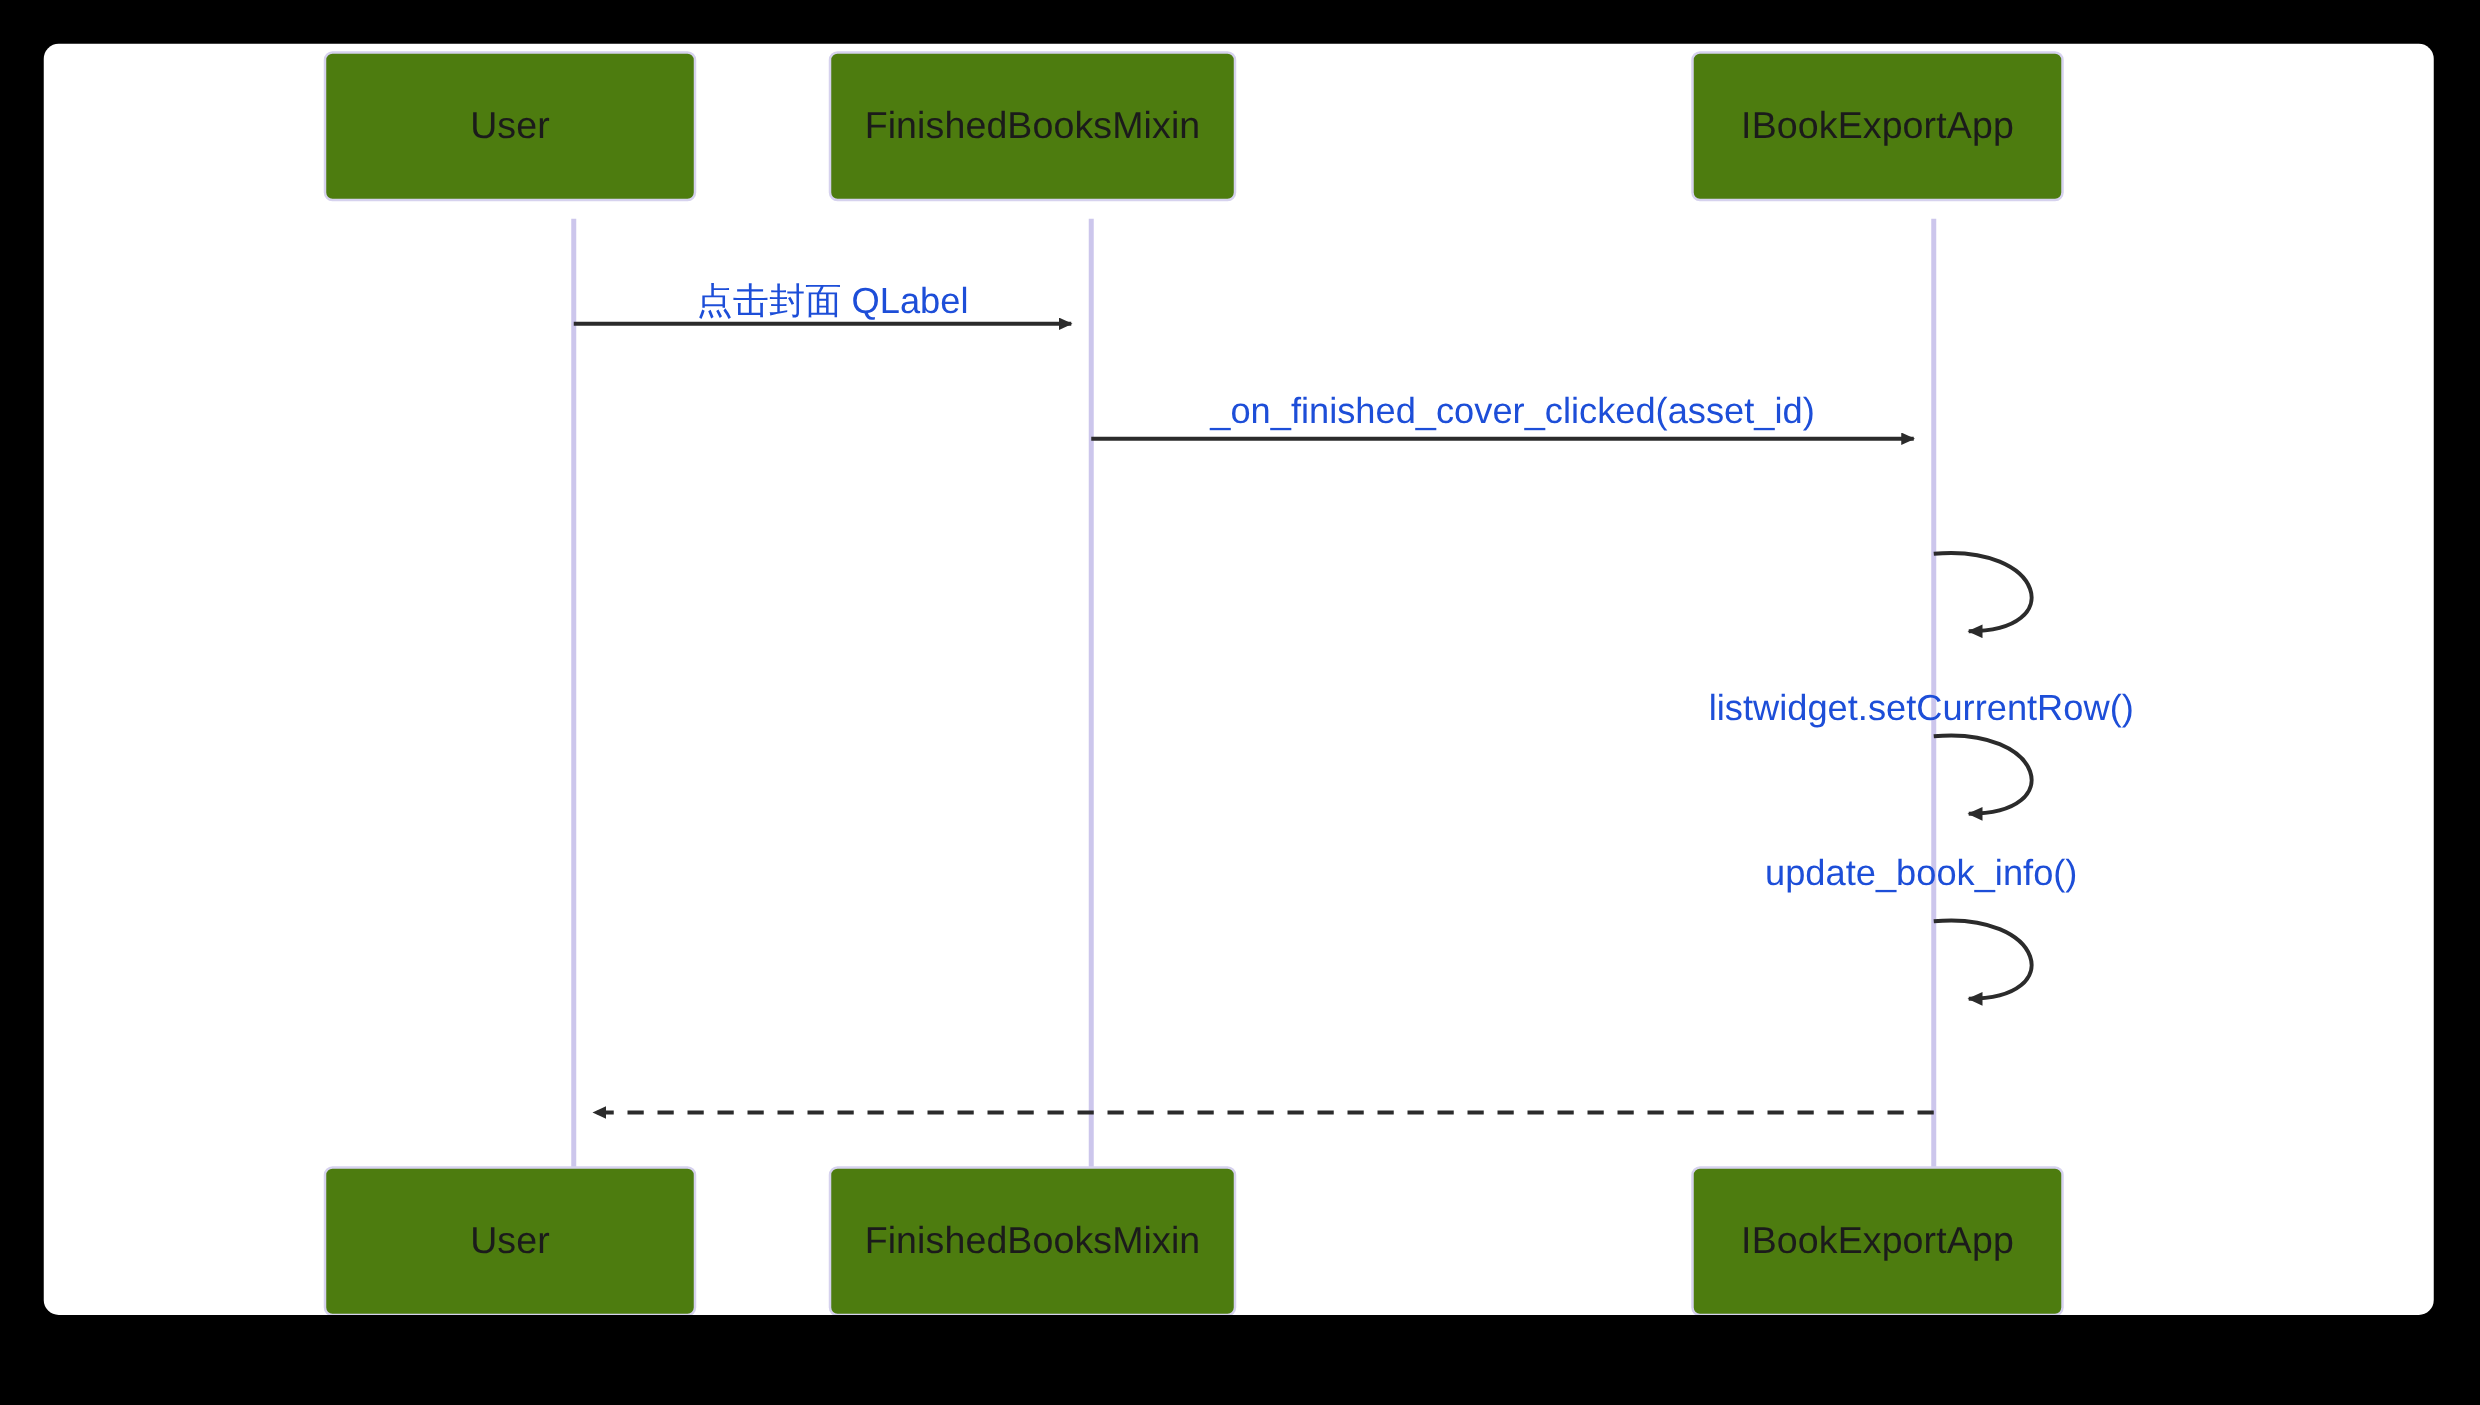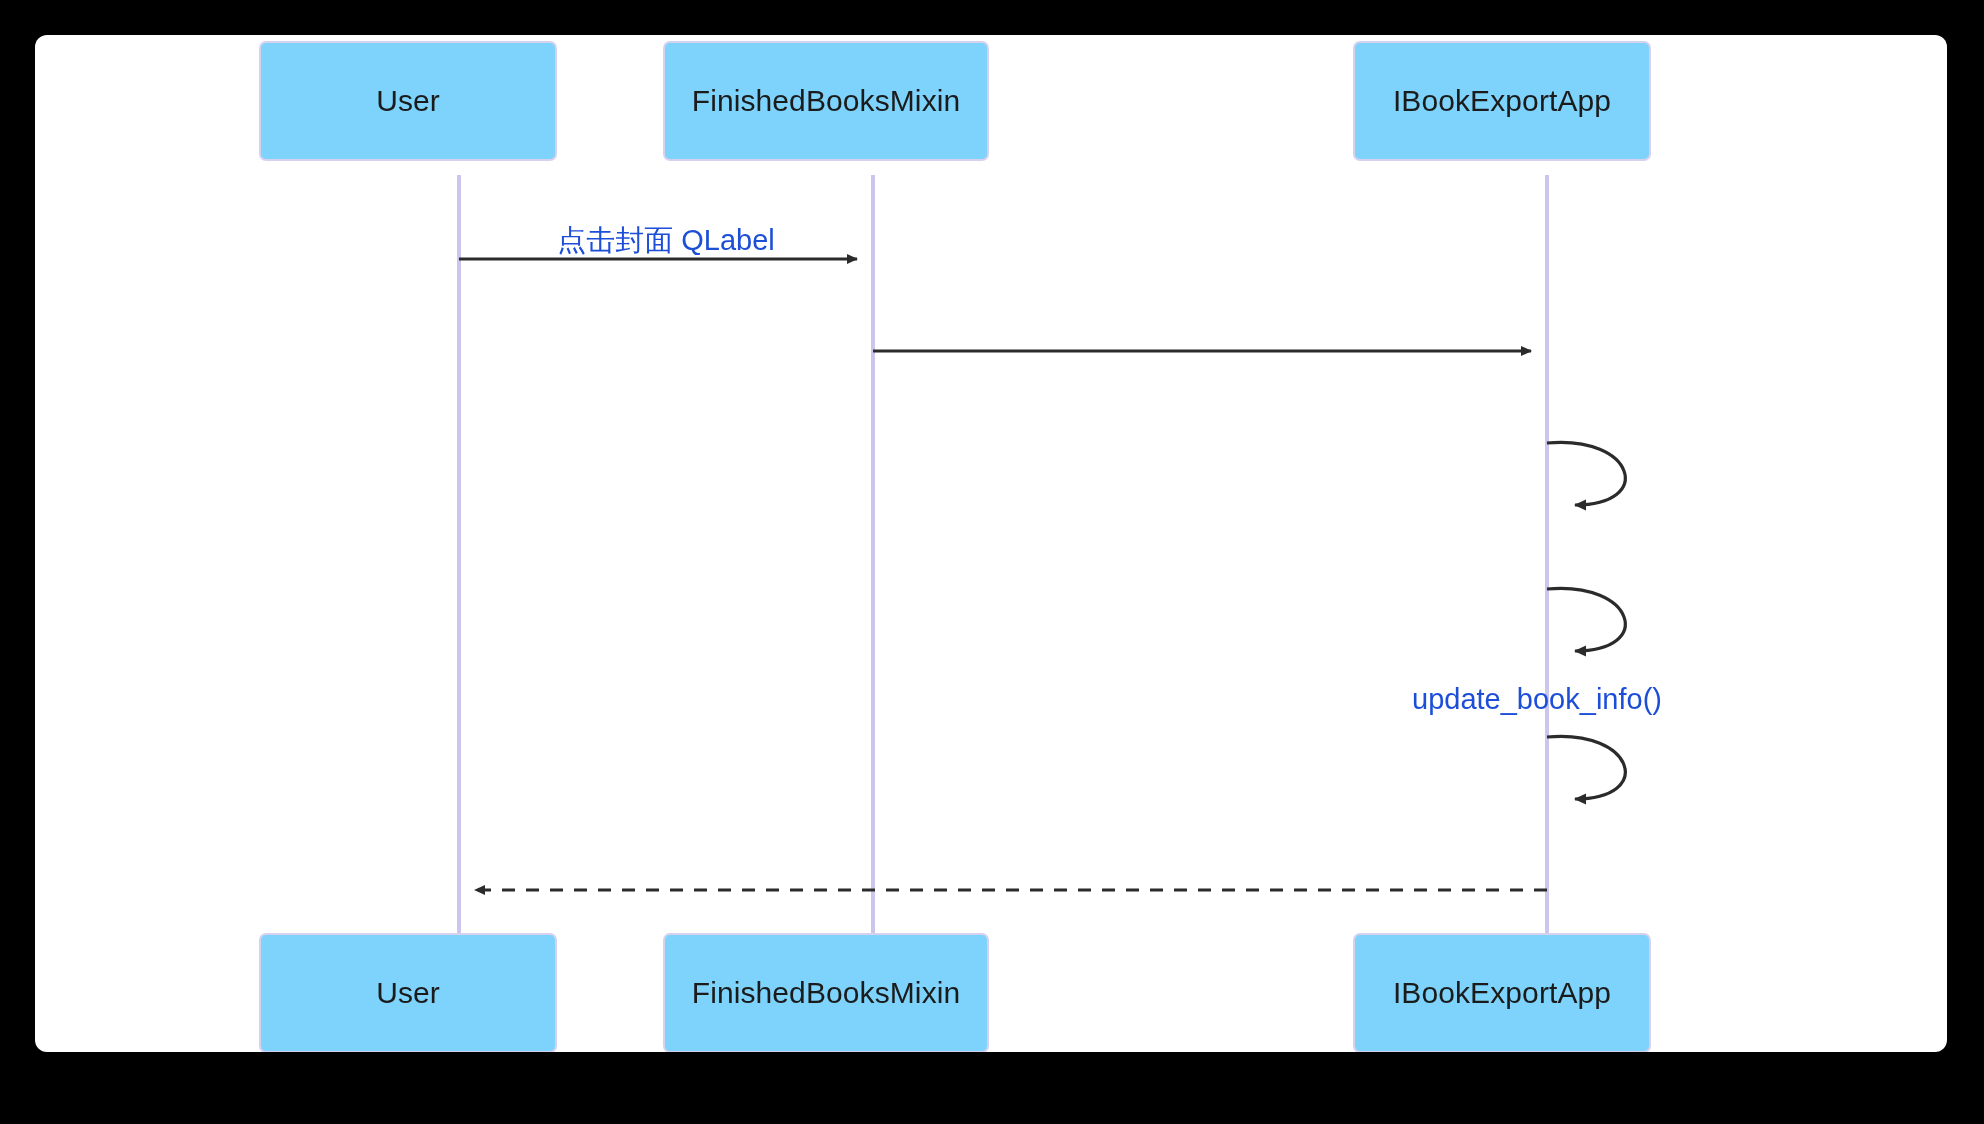--- a/index.html
+++ b/index.html
@@ -33,21 +33,21 @@
   .svg-layer {
     position: absolute;
     left: 0;
     top: 0;
     width: 1912px;
     height: 1017px;
     pointer-events: none;
   }
   .participant-box {
     position: absolute;
-    background: #7dd3fc;
+    background: #4d7c0f;
     border: 2px solid #D6D2EE;
     border-radius: 7px;
     box-sizing: border-box;
     display: flex;
     align-items: center;
     justify-content: center;
   }
   .participant-label {
     font-size: 30px;
     color: #1b1b1b;
@@ -140,20 +140,22 @@
     <div class="participant-box" style="left:628px; top:898px; width:326px; height:120px;">
       <span class="participant-label">FinishedBooksMixin</span>
     </div>
 
     <div class="participant-box" style="left:1318px; top:898px; width:298px; height:120px;">
       <span class="participant-label">IBookExportApp</span>
     </div>
 
     <div class="msg-label" style="left:631px; top:186px;">点击封面 QLabel</div>
 
+    <div class="msg-label" style="left:1175px; top:278px;">_on_finished_cover_clicked(asset_id)</div>
 
 
+    <div class="msg-label" style="left:1502px; top:516px;">listwidget.setCurrentRow()</div>
 
     <div class="msg-label" style="left:1502px; top:648px;">update_book_info()</div>
 
 
   </div>
 </div>
 
 </body></html>

